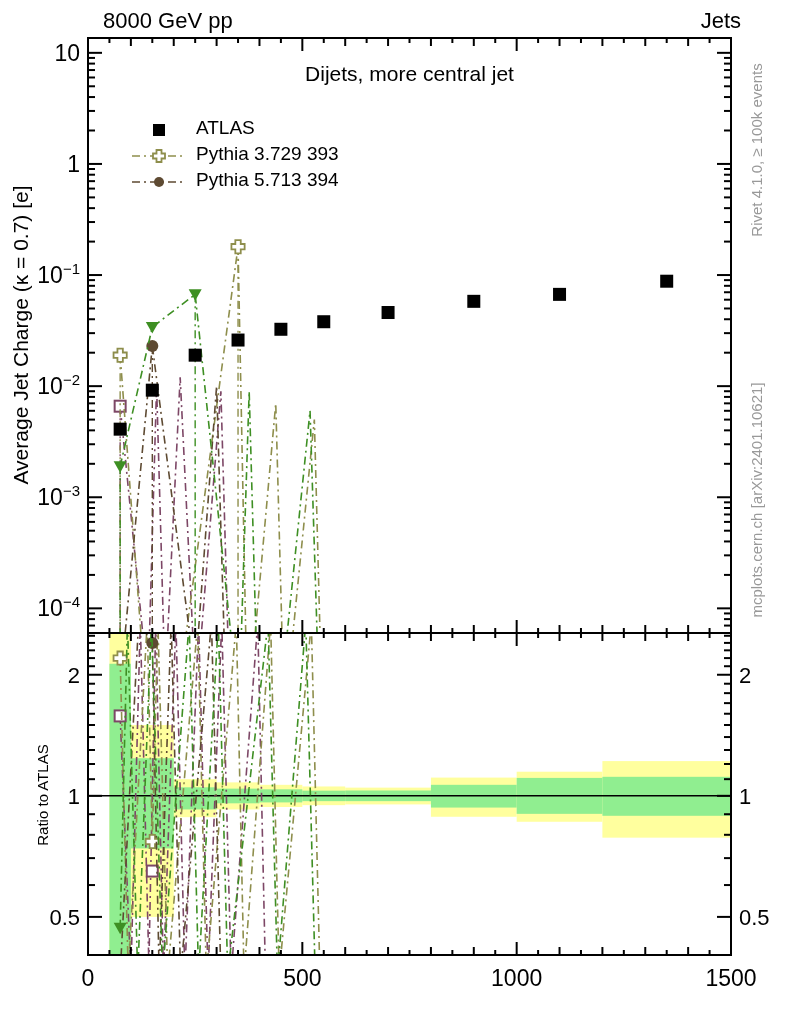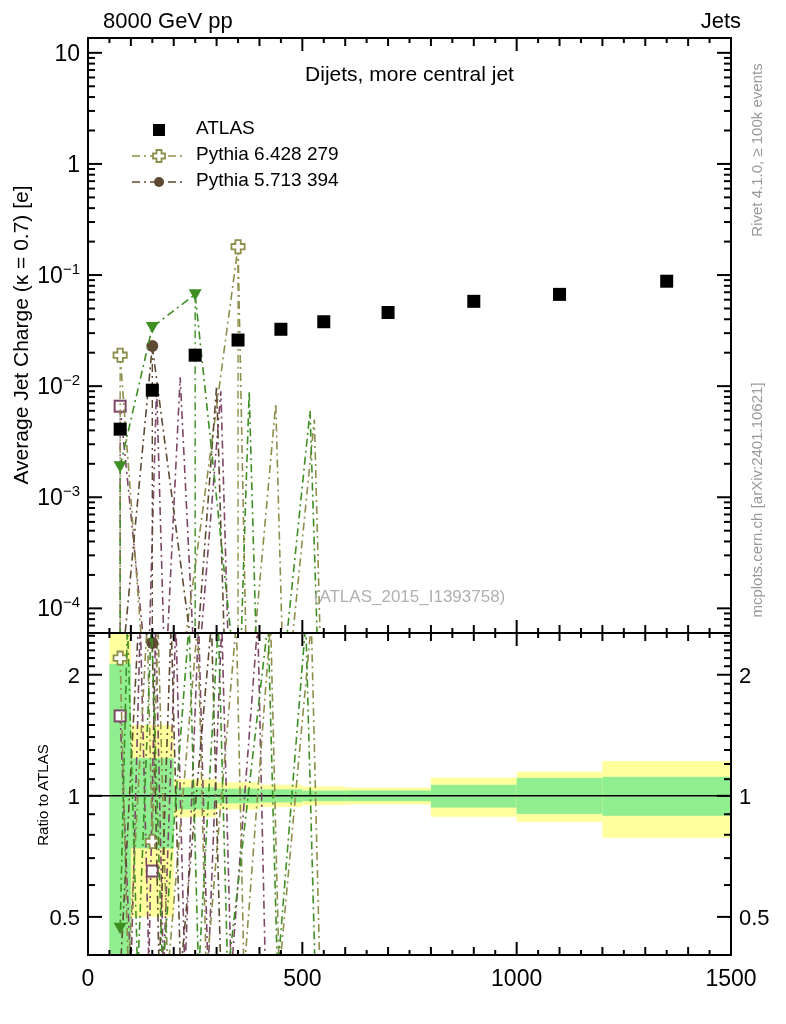--- a/index.html
+++ b/index.html
@@ -403,21 +403,20 @@
         <text x="88" y="986" text-anchor="middle">0</text>
         <text x="302.3333333333333" y="986" text-anchor="middle">500</text>
         <text x="516.6666666666666" y="986" text-anchor="middle">1000</text>
         <text x="731" y="986" text-anchor="middle">1500</text>
       </g>
     </svg>
 
   <div class="lbl beam">8000 GeV pp</div>
   <div class="lbl proc">Jets</div>
   <div class="lbl title">Dijets, more central jet</div>
-  <div class="lbl watermark">(ATLAS_2015_I1393758)</div>
   <div class="lbl ylab">Average Jet Charge (κ = 0.7) [e]</div>
   <div class="lbl rlab">Ratio to ATLAS</div>
   <div class="lbl note-top">Rivet 4.1.0, ≥ 100k events</div>
   <div class="lbl note-bottom">mcplots.cern.ch [arXiv:2401.10621]</div>
 
   <div class="legend">
     <div class="legend-row">
       <svg class="legend-swatch">
           <g>
             <rect x="23" y="3" width="12" height="12" fill="#000000"></rect>
@@ -426,21 +425,21 @@
       <span class="legend-text">ATLAS</span>
     </div>
     <div class="legend-row">
       <svg class="legend-swatch">
           <g>
             <line x1="2" y1="9" x2="56" y2="9" stroke="#8e8e4c" stroke-width="1.6" stroke-dasharray="8 4 2 4"></line>
             <g></g>
             <path d="M 26.5 3 L 31.5 3 L 31.5 6.5 L 35 6.5 L 35 11.5 L 31.5 11.5 L 31.5 15 L 26.5 15 L 26.5 11.5 L 23 11.5 L 23 6.5 L 26.5 6.5 Z" fill="#fff" stroke="#8e8e4c" stroke-width="1.8"></path>
           </g>
         </svg>
-      <span class="legend-text">Pythia 6.428 279</span>
+      <span class="legend-text">Pythia 3.729 393</span>
     </div>
     <div class="legend-row">
       <svg class="legend-swatch">
           <g>
             <line x1="2" y1="9" x2="56" y2="9" stroke="#5e4a32" stroke-width="1.6" stroke-dasharray="8 4 2 4"></line>
             <g></g>
             <circle cx="29" cy="9" r="5" fill="#5e4a32"></circle>
           </g>
         </svg>
       <span class="legend-text">Pythia 5.713 394</span>

